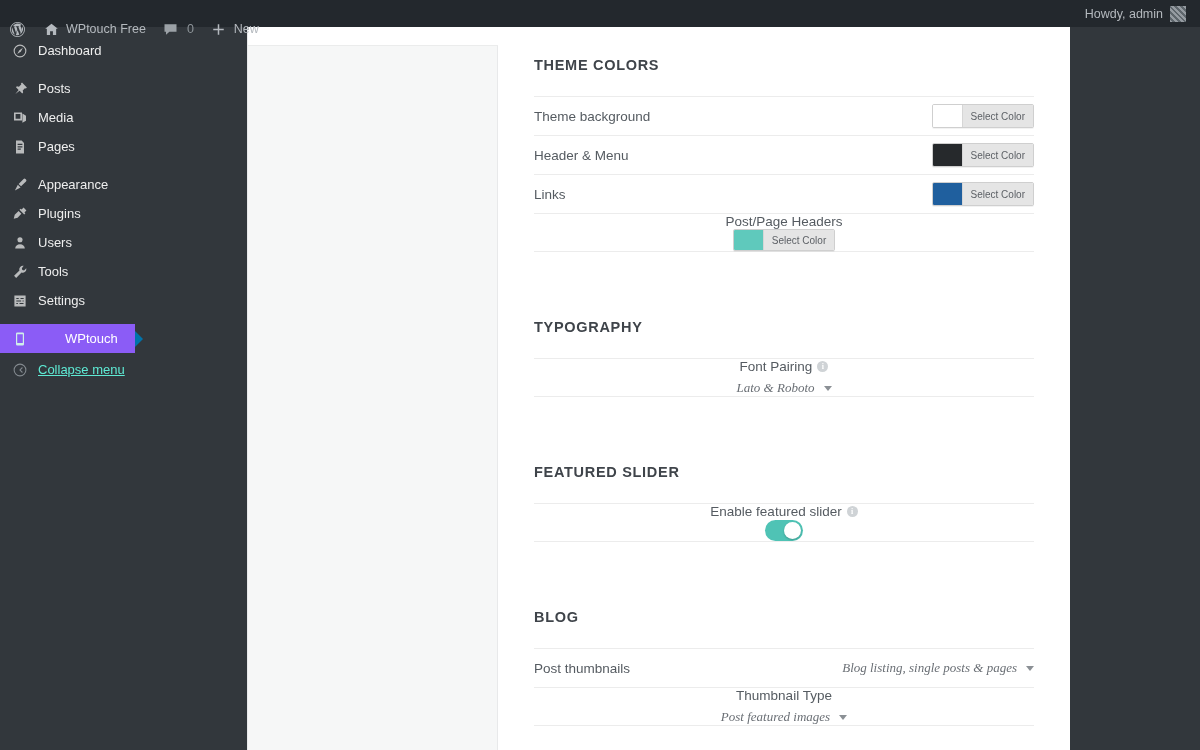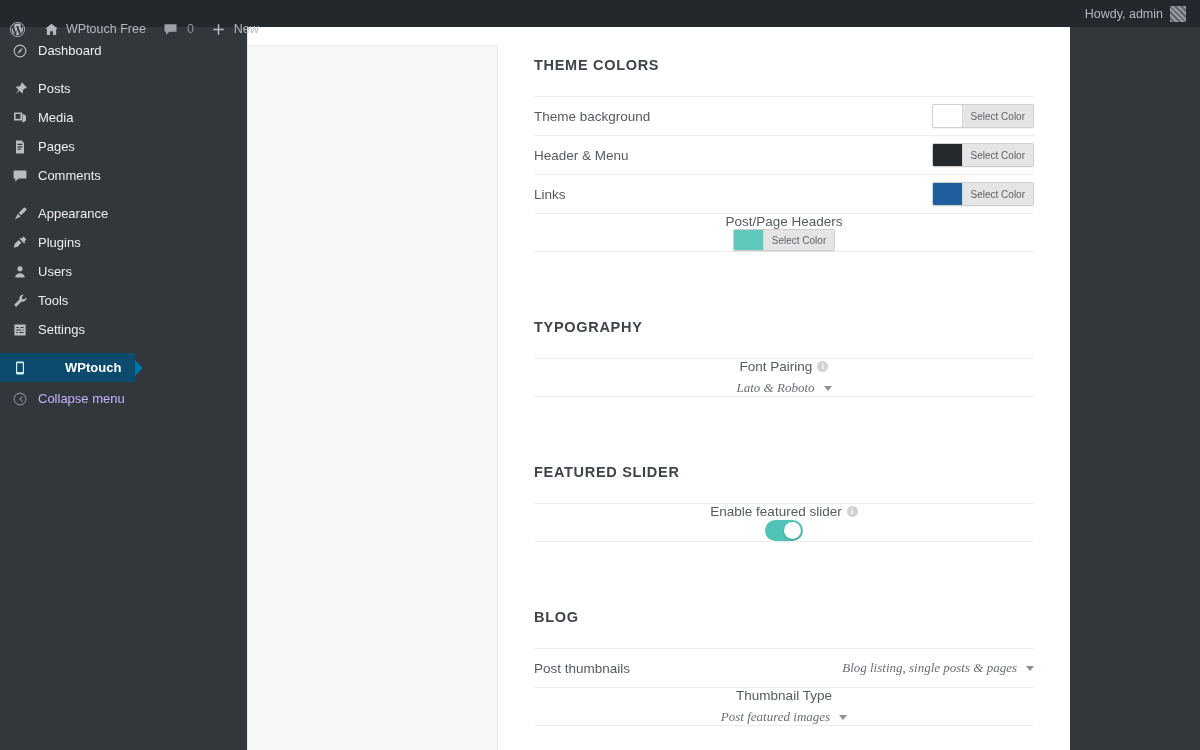--- a/index.html
+++ b/index.html
@@ -68,37 +68,38 @@
   }
   .menu-item .mi-icon {
     width: 18px; height: 18px;
     display: inline-flex; align-items: center; justify-content: center;
     opacity: .72;
     flex: none;
   }
   .menu-item .mi-icon svg { display:block; }
   .menu-sep { height: 9px; }
   .menu-item.current {
-    background: #0c4a6e;
+    background: #8b5cf6;
     color: #fff;
-    font-weight: 700;
+    font-weight: 400;
     gap: 36px;
   }
   .menu-item.current .mi-icon { opacity: 1; }
   .menu-item.current::after {
     content: "";
     position: absolute; right: -8px; top: 50%;
     margin-top: -8px;
     border-style: solid;
     border-width: 8px 0 8px 8px;
     border-color: transparent transparent transparent #0073aa;
   }
   .menu-item.collapse {
-    color: #c4b5fd;
+    color: #5eead4;
     margin-top: 1px;
+    text-decoration: underline;
   }
   .menu-item.collapse .mi-icon { opacity: .62; }
 
   
   #leftpanel {
     position: absolute; top: 27px; left: 247px;
     width: 251px; height: 723px;
     background: #f6f7f7;
     border-left: 1px solid #e8e9ea;
     border-right: 1px solid #e8e9ea;
@@ -302,28 +303,20 @@
 
   <a class="menu-item">
     <span class="mi-icon">
       <svg width="16" height="16" viewBox="0 0 20 20" fill="#eeeeee">
           <path d="M5 2h7l3 3v13H5zm2 4v1.5h6V6zm0 3v1.5h6V9zm0 3v1.5h4V12z"></path>
         </svg>
     </span>
     <span>Pages</span>
   </a>
 
-  <a class="menu-item">
-    <span class="mi-icon">
-      <svg width="16" height="16" viewBox="0 0 20 20" fill="#eeeeee">
-          <path d="M2 3h16v10H8.5L4 17v-4H2z"></path>
-        </svg>
-    </span>
-    <span>Comments</span>
-  </a>
 
   <div class="menu-sep"></div>
 
   <a class="menu-item">
     <span class="mi-icon">
       <svg width="16" height="16" viewBox="0 0 20 20" fill="#eeeeee">
           <path d="M16.8 2.5a1.6 1.6 0 0 0-2.3 0L8.3 8.7l3 3 6.2-6.2a1.6 1.6 0 0 0 0-2.3zM7.3 9.8 3.6 16.9l7.1-3.7z"></path>
         </svg>
     </span>
     <span>Appearance</span>

